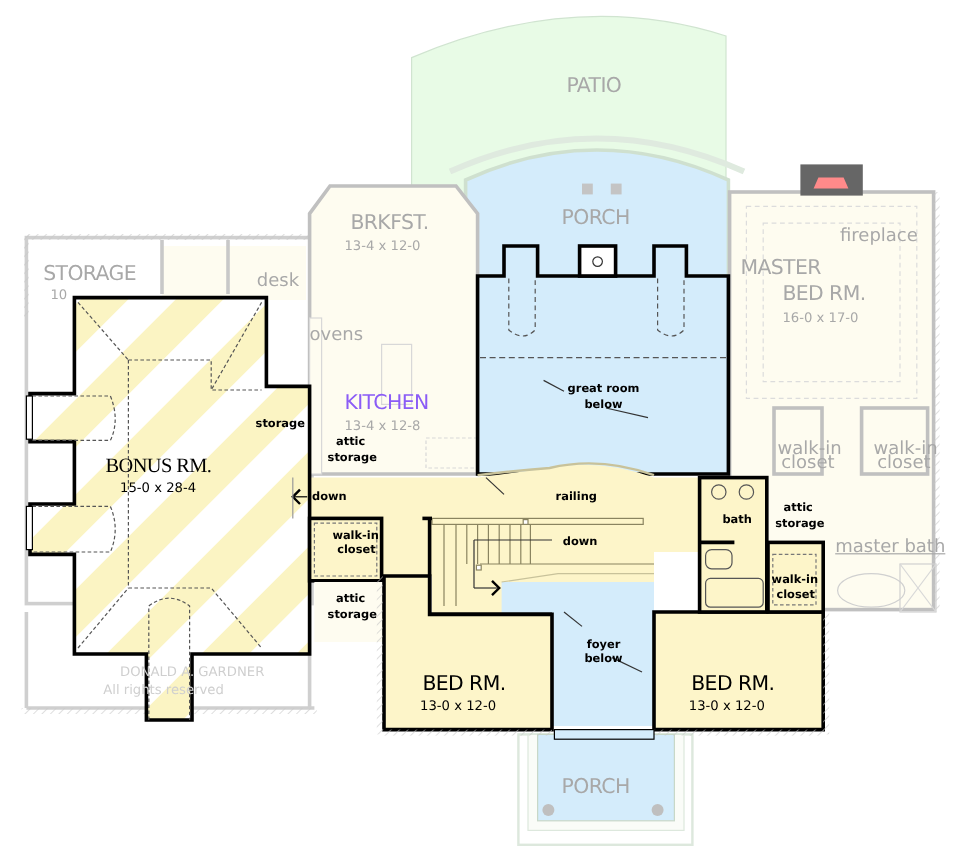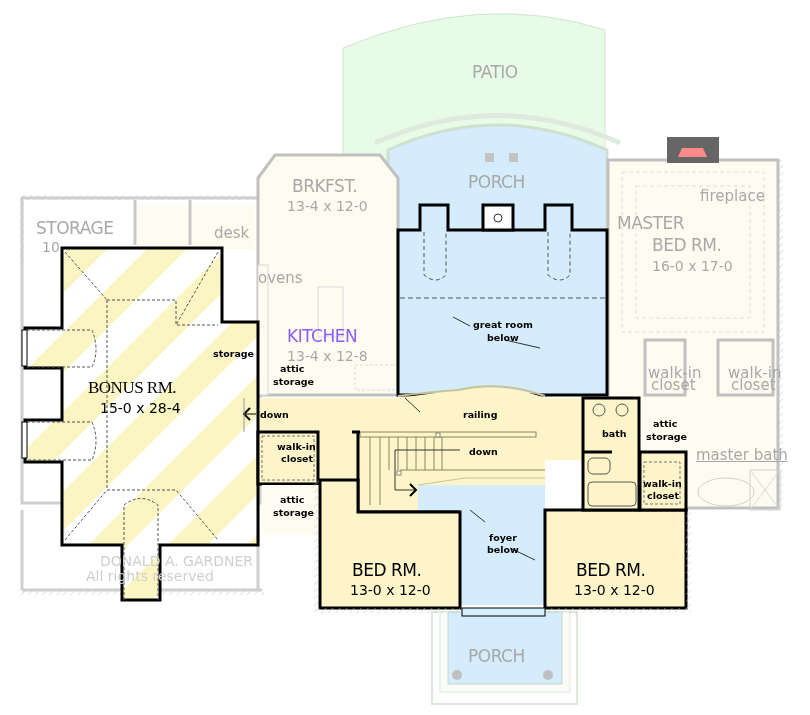--- a/index.html
+++ b/index.html
@@ -1,19 +1,19 @@
 <!DOCTYPE html>
 <html><head>
 <meta charset="utf-8">
 <style>
   html, body { margin:0; padding:0; background:#ffffff; }
   body { width:810px; height:715px; position:relative; overflow:hidden; font-family:"DejaVu Sans", sans-serif; }
   svg { position:absolute; left:0; top:0; }
   .lbl-big { font-family:"DejaVu Sans", sans-serif; font-size:17px; letter-spacing:-0.5px; }
-  .lbl-dim { font-family:"DejaVu Sans", sans-serif; font-size:14px;text-align:center; }
+  .lbl-dim { font-family:"DejaVu Sans", sans-serif; font-size:11px;text-align:center; }
   .lbl-sm { font-family:"DejaVu Sans", sans-serif; font-size:9.5px; font-weight:bold; }
   .lbl-sm-g { font-family:"DejaVu Sans", sans-serif; font-size:15px; }
 </style>
 </head>
 <body>
 
 <svg width="810" height="715" viewBox="0 0 810 715">
   <defs>
     <pattern id="stripes" patternUnits="userSpaceOnUse" width="56" height="56" patternTransform="rotate(45)">
       <rect width="56" height="56" fill="#ffffff"></rect>

